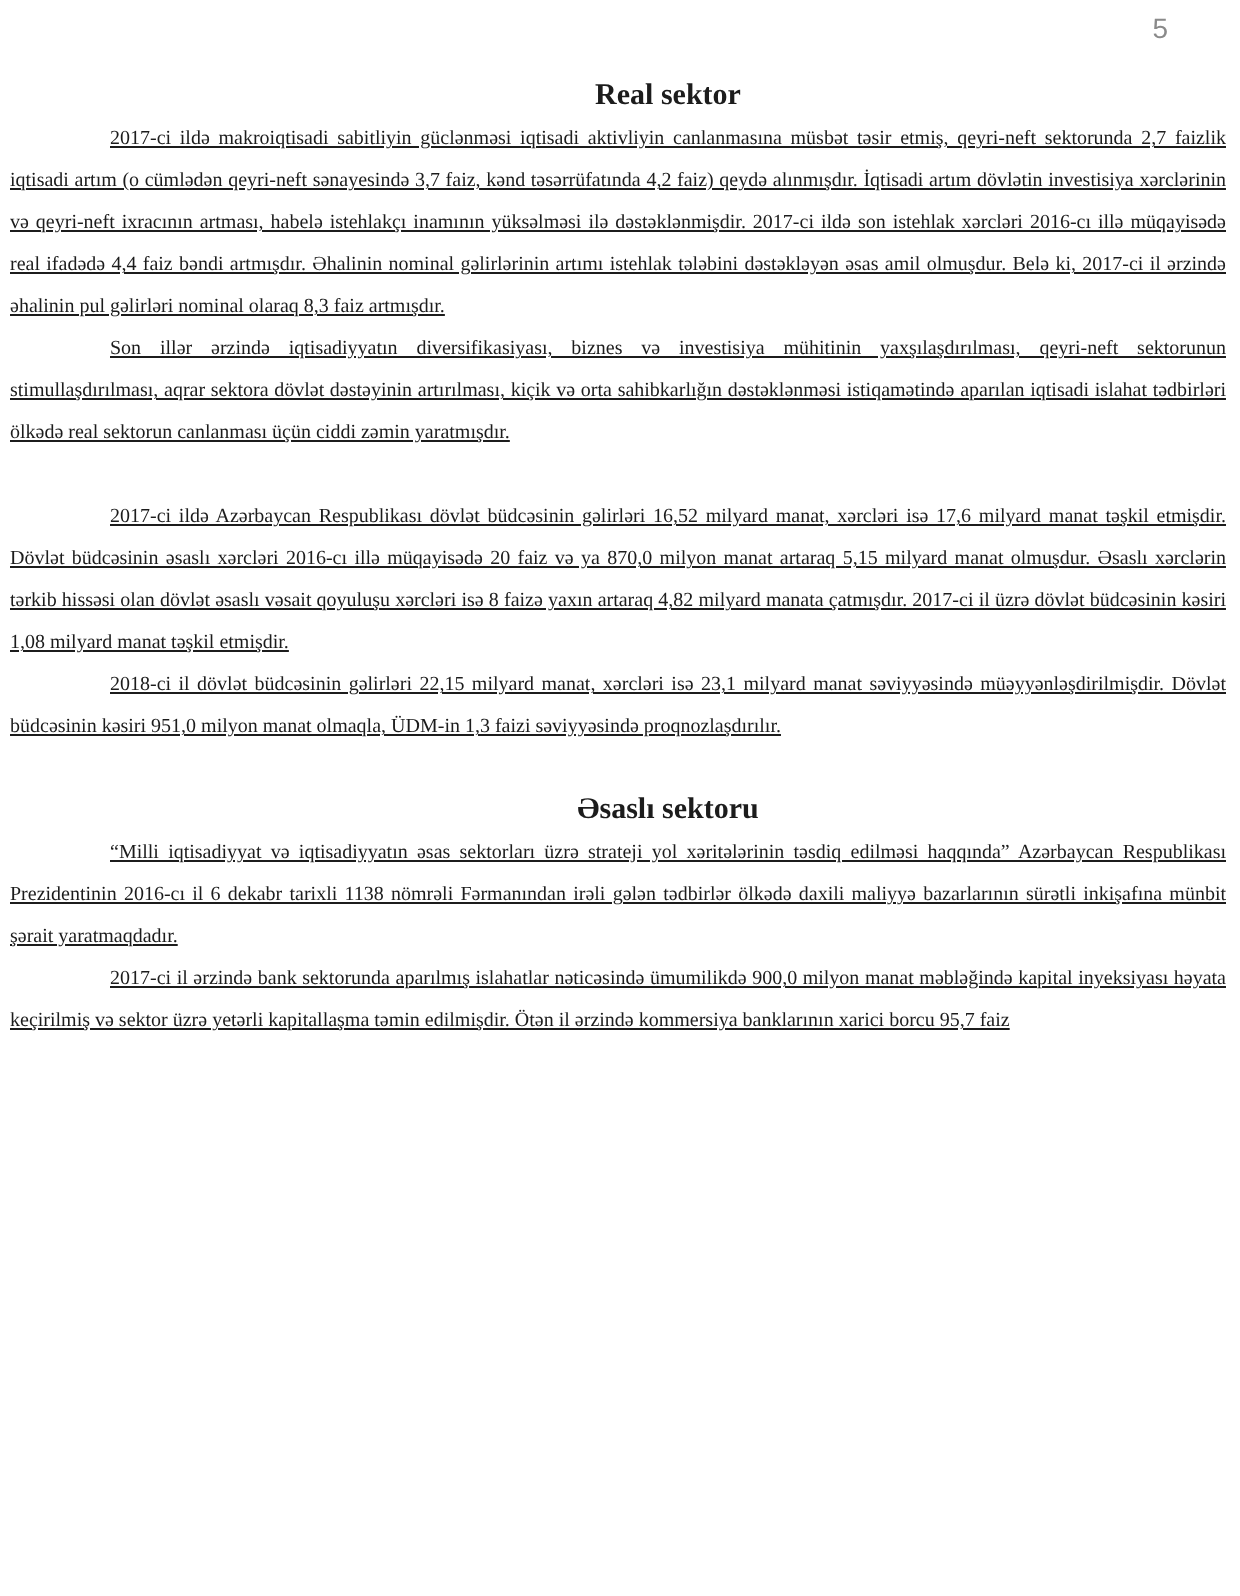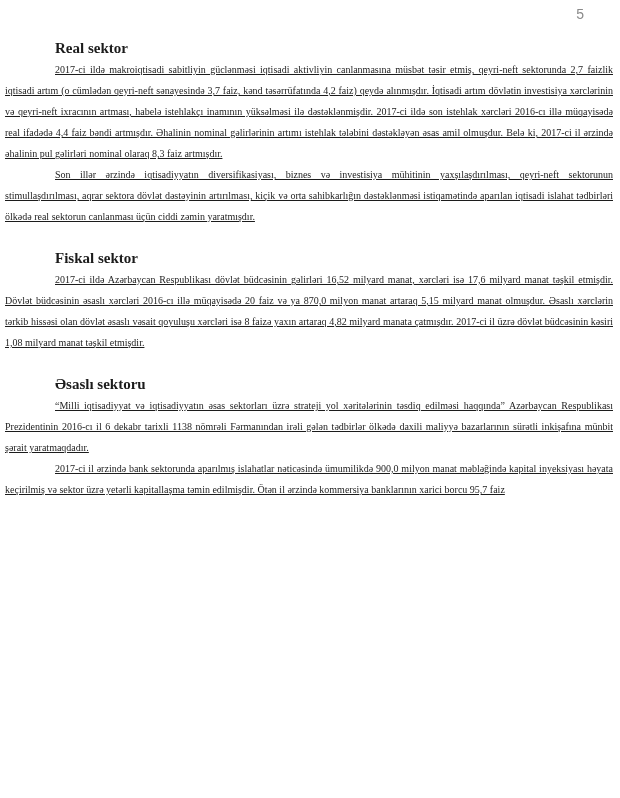--- a/index.html
+++ b/index.html
@@ -31,21 +31,21 @@
   }
   .section + .section {
     margin-top: 21px;
   }
   .heading {
     margin: 0;
     font-size: 15px;
     line-height: 21px;
     font-weight: bold;
     text-indent: 50px;
-    text-align: left;
+    text-align: center;
     font-family: Liberation Serif, serif;
   }
   .para {
     margin: 0;
     font-size: 10px;
     line-height: 21px;
     text-indent: 50px;
     text-align: justify;
     text-justify: inter-word;
     text-decoration: underline;
@@ -60,22 +60,22 @@
 
   <div class="content">
 
     <div class="section">
       <h3 class="heading">Real sektor</h3>
       <p class="para">2017-ci ildə makroiqtisadi sabitliyin güclənməsi iqtisadi aktivliyin canlanmasına müsbət təsir etmiş, qeyri-neft sektorunda 2,7 faizlik iqtisadi artım (o cümlədən qeyri-neft sənayesində 3,7 faiz, kənd təsərrüfatında 4,2 faiz) qeydə alınmışdır. İqtisadi artım dövlətin investisiya xərclərinin və qeyri-neft ixracının artması, habelə istehlakçı inamının yüksəlməsi ilə dəstəklənmişdir. 2017-ci ildə son istehlak xərcləri 2016-cı illə müqayisədə real ifadədə 4,4 faiz bəndi artmışdır. Əhalinin nominal gəlirlərinin artımı istehlak tələbini dəstəkləyən əsas amil olmuşdur. Belə ki, 2017-ci il ərzində əhalinin pul gəlirləri nominal olaraq 8,3 faiz artmışdır.</p>
       <p class="para">Son illər ərzində iqtisadiyyatın diversifikasiyası, biznes və investisiya mühitinin yaxşılaşdırılması, qeyri-neft sektorunun stimullaşdırılması, aqrar sektora dövlət dəstəyinin artırılması, kiçik və orta sahibkarlığın dəstəklənməsi istiqamətində aparılan iqtisadi islahat tədbirləri ölkədə real sektorun canlanması üçün ciddi zəmin yaratmışdır.</p>
     </div>
 
     <div class="section">
-      <h3 class="heading">Fiskal sektor</h3>
       <p class="para">2017-ci ildə Azərbaycan Respublikası dövlət büdcəsinin gəlirləri 16,52 milyard manat, xərcləri isə 17,6 milyard manat təşkil etmişdir. Dövlət büdcəsinin əsaslı xərcləri 2016-cı illə müqayisədə 20 faiz və ya 870,0 milyon manat artaraq 5,15 milyard manat olmuşdur. Əsaslı xərclərin tərkib hissəsi olan dövlət əsaslı vəsait qoyuluşu xərcləri isə 8 faizə yaxın artaraq 4,82 milyard manata çatmışdır. 2017-ci il üzrə dövlət büdcəsinin kəsiri 1,08 milyard manat təşkil etmişdir.</p>
+      <p class="para">2018-ci il dövlət büdcəsinin gəlirləri 22,15 milyard manat, xərcləri isə 23,1 milyard manat səviyyəsində müəyyənləşdirilmişdir. Dövlət büdcəsinin kəsiri 951,0 milyon manat olmaqla, ÜDM-in 1,3 faizi səviyyəsində proqnozlaşdırılır.</p>
     </div>
 
     <div class="section">
       <h3 class="heading">Əsaslı sektoru</h3>
       <p class="para">“Milli iqtisadiyyat və iqtisadiyyatın əsas sektorları üzrə strateji yol xəritələrinin təsdiq edilməsi haqqında” Azərbaycan Respublikası Prezidentinin 2016-cı il 6 dekabr tarixli 1138 nömrəli Fərmanından irəli gələn tədbirlər ölkədə daxili maliyyə bazarlarının sürətli inkişafına münbit şərait yaratmaqdadır.</p>
       <p class="para">2017-ci il ərzində bank sektorunda aparılmış islahatlar nəticəsində ümumilikdə 900,0 milyon manat məbləğində kapital inyeksiyası həyata keçirilmiş və sektor üzrə yetərli kapitallaşma təmin edilmişdir. Ötən il ərzində kommersiya banklarının xarici borcu 95,7 faiz</p>
     </div>
 
   </div>
 </div>

